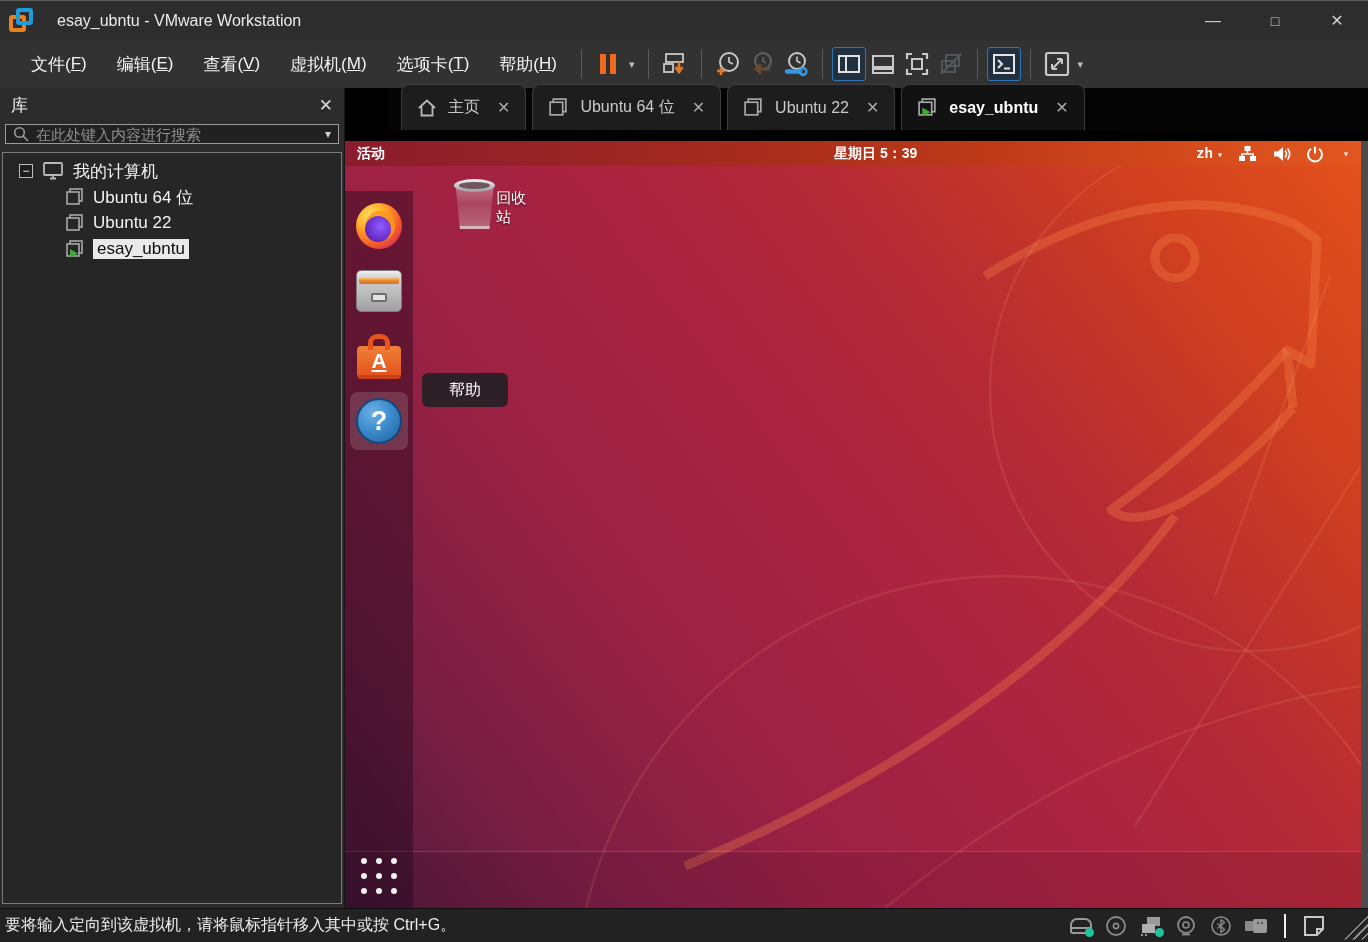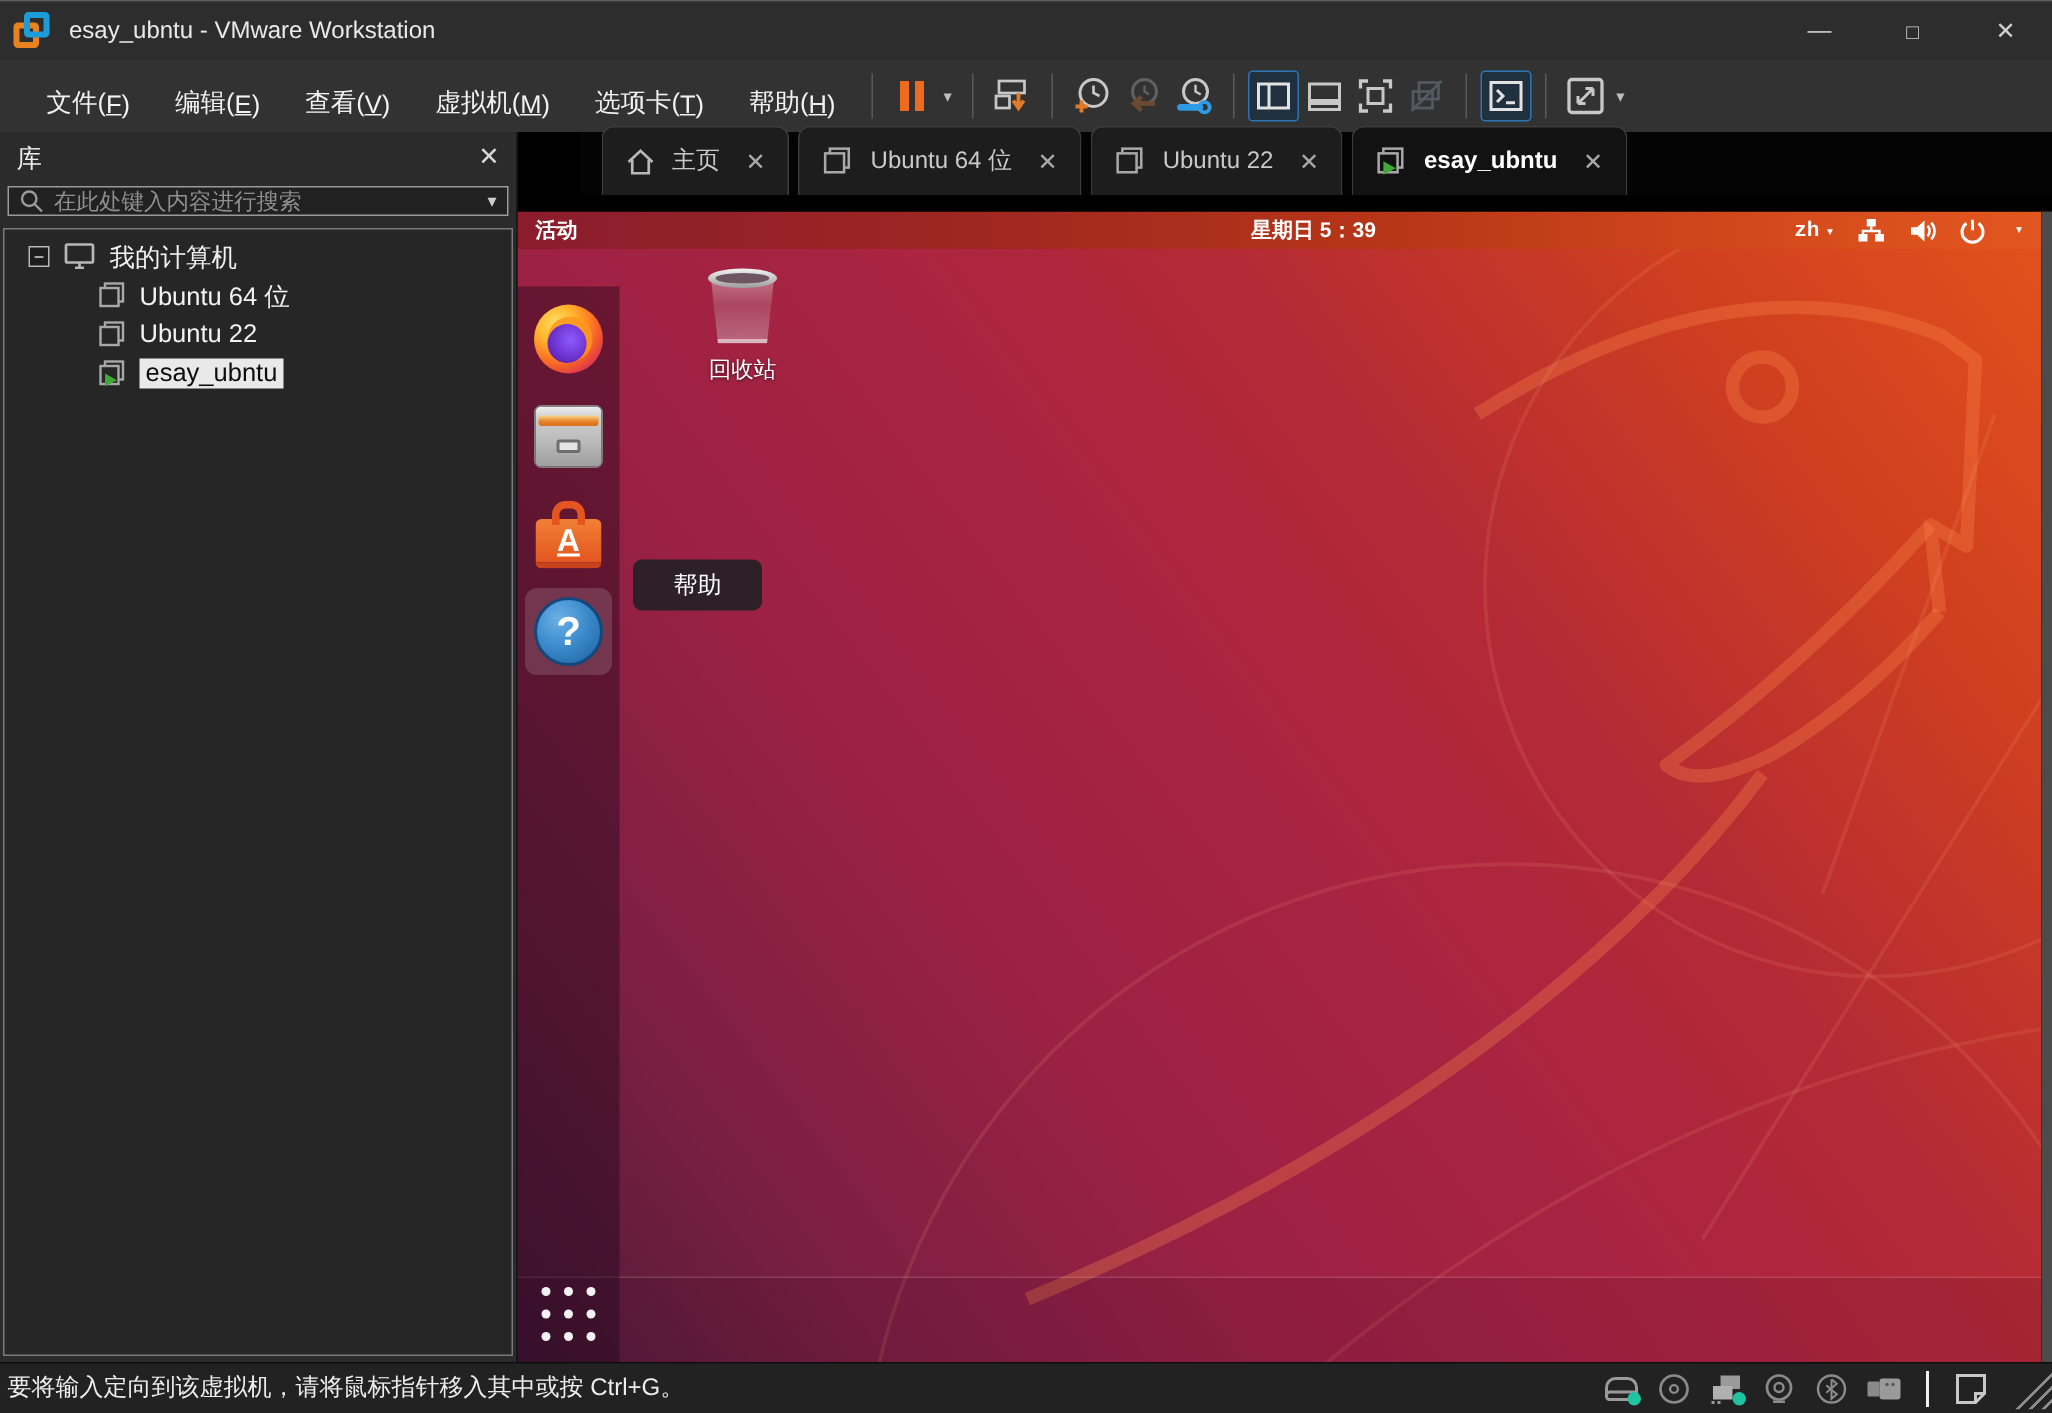--- a/index.html
+++ b/index.html
@@ -7,30 +7,30 @@
     font-family:"Liberation Sans","DejaVu Sans",sans-serif; }
   .app { position:absolute; inset:0; }
 
   
   .titlebar { position:absolute; top:0; left:0; right:0; height:40px; background:#2d2d2d;
     border-top:1px solid #5a5a5a; display:flex; align-items:center; }
   .vmw-logo { width:26px; height:26px; position:relative; margin-left:9px; }
   .vmw-logo .sq { position:absolute; width:17px; height:17px; border-radius:3px; }
   .vmw-logo .sq.orange { left:0; top:7px; border:4px solid #e8821e; }
   .vmw-logo .sq.blue { left:7px; top:0; border:4px solid #1e9cd7; }
-  .title-text { color:#e9e9e9; font-size:16px; margin-left:11px; }
+  .title-text { color:#e9e9e9; font-size:16px; margin-left:22px; }
   .win-controls { margin-left:auto; display:flex; height:100%; }
   .win-btn { width:62px; height:100%; display:flex; align-items:center; justify-content:center;
     color:#cfcfcf; font-size:16px; }
   .win-btn.max { font-size:14px; }
 
   
   .menubar { position:absolute; top:40px; left:0; right:0; height:48px; background:#323232;
     display:flex; align-items:center; padding-left:16px; }
-  .menu-item { padding:0 15px; color:#f2f2f2; font-size:17px; height:32px; display:flex; align-items:flex-end; }
+  .menu-item { padding:0 15px; color:#f2f2f2; font-size:17px; height:32px; display:flex; align-items:center; }
   .menu-item .mn { text-decoration:underline; }
   .tb-sep { width:1px; height:30px; background:#5a5a5a; margin:0 9px; }
   .tb-btn { width:34px; height:34px; display:flex; align-items:center; justify-content:center; border-radius:3px; }
   .tb-btn.active { border:1px solid #2e74b5; background:#20303f; }
   .tb-btn.disabled { opacity:.45; }
   .tb-caret { color:#bdbdbd; font-size:11px; padding:0 4px; }
   .pause-icon { display:flex; gap:4px; }
   .pause-icon i { display:block; width:6px; height:20px; background:#ee6a1e; }
 
   
@@ -102,21 +102,21 @@
     background:radial-gradient(circle at 35% 30%,#6cb0e8 0%,#3d8ccc 45%,#1d5f9e 100%);
     color:#fff; font-size:27px; font-weight:bold; display:flex; align-items:center; justify-content:center; }
   .app-grid { margin-top:auto; margin-bottom:14px; display:grid; grid-template-columns:repeat(3,6px); gap:9px; }
   .app-grid i { width:6px; height:6px; border-radius:50%; background:#f2f2f2; }
 
   .dock-tooltip { position:absolute; left:77px; top:207px; height:34px; padding:0 27px;
     background:rgba(38,32,38,.93); border-radius:6px; color:#fdfdfd; font-size:16px;
     display:flex; align-items:center; z-index:6; }
 
   .desktop-icon { position:absolute; left:108px; top:13px; width:84px; display:flex;
-    flex-direction:column; align-items:center; z-index:3; }
+    flex-direction:row; align-items:center; z-index:3; }
   .trash-glyph { width:48px; height:50px; position:relative; }
   .trash-glyph .body { position:absolute; left:0; right:0; top:6px; bottom:0;
     clip-path:polygon(6% 0,94% 0,84% 100%,16% 100%);
     background:linear-gradient(180deg,rgba(235,228,232,.42) 0%,rgba(190,150,165,.30) 45%,rgba(215,200,210,.40) 100%);
     border-bottom:3px solid rgba(240,240,240,.55); }
   .trash-glyph .rim { position:absolute; left:1px; right:1px; top:0; height:13px; border-radius:50%;
     background:linear-gradient(180deg,#f4f4f4,#9c9c9c); }
   .trash-glyph .rim::after { content:""; position:absolute; left:5px; right:5px; top:3px; bottom:3px;
     border-radius:50%; background:#6e5560; }
   .trash-label { margin-top:8px; color:#fff; font-size:15px; text-shadow:0 1px 2px rgba(0,0,0,.7); }

